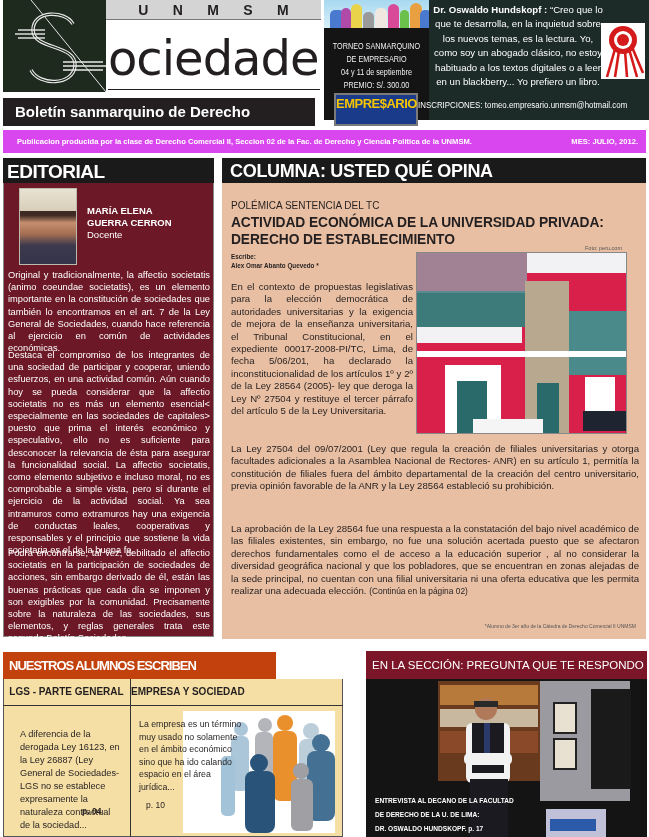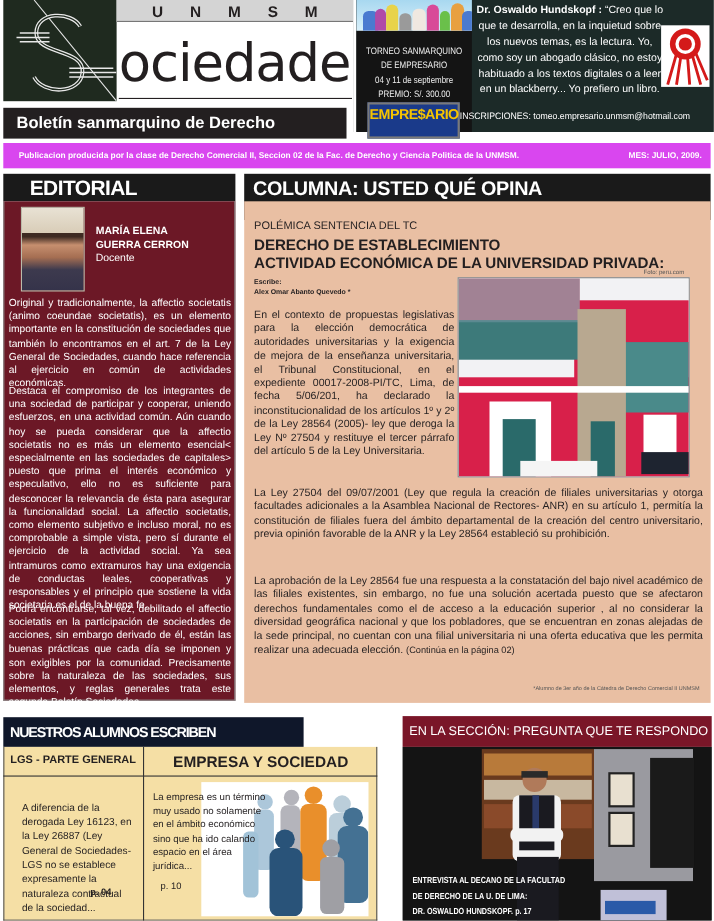--- a/index.html
+++ b/index.html
@@ -24,45 +24,45 @@
   #quote-text { left: 432px; top: 3px; width: 172px; color: #ffffff; font-size: 9.6px; line-height: 14.4px; text-align: center; }
   #quote-text b { font-weight: bold; }
   #rosette { left: 601px; top: 23px; width: 44px; height: 56px; background: #ffffff; }
   #inscripciones { left: 418px; top: 98px; width: 230px; color: #ffffff; font-size: 8.5px; line-height: 14px; transform: scaleX(0.93); transform-origin: left top; white-space: nowrap; }
 
   #pub-bar { left: 3px; top: 130px; width: 643px; height: 23px; background: #d946ef; color: #ffffff; font-weight: bold; font-size: 7.6px; line-height: 23px; }
   #pub-text { left: 14px; top: 0; }
   #pub-date { right: 8px; top: 0; }
 
   
-  #editorial-head { left: 3px; top: 158px; width: 211px; height: 25px; background: #1a1a1a; color: #ffffff; font-weight: bold; font-size: 19px; line-height: 27px; padding-left: 24px; letter-spacing: -0.5px; }
+  #editorial-head { left: 3px; top: 158px; width: 211px; height: 25px; background: #1a1a1a; color: #ffffff; font-weight: bold; font-size: 19px; line-height: 27px; padding-left: 4px; letter-spacing: -0.5px; }
   #editorial-body { left: 3px; top: 183px; width: 211px; height: 454px; background: #6c1826; border: 1px solid #8a8a8a; border-top: none; }
   #editor-photo { left: 19px; top: 188px; width: 58px; height: 77px; background: linear-gradient(180deg,#e8e2d4 0%,#d9cdb8 30%,#3e2a22 30%,#3e2a22 35%,#c68f6f 45%,#a56e52 60%,#3d3a4e 75%,#35334a 100%); border: 1px solid #bba; }
   #editor-name { left: 87px; top: 205px; color: #ffffff; font-weight: bold; font-size: 9.5px; line-height: 12px; }
   #editor-role { left: 87px; top: 229px; color: #ffffff; font-size: 9.5px; }
   .ed-para { left: 8px; width: 202px; color: #ffffff; font-size: 9.3px; line-height: 12.2px; text-align: justify; }
 
   
   #columna-head { left: 222px; top: 158px; width: 424px; height: 42px; background: #1a1a1a; color: #ffffff; font-weight: bold; font-size: 18px; line-height: 27px; padding-left: 8px; letter-spacing: -0.3px; }
   #columna-body { left: 222px; top: 183px; width: 424px; height: 456px; background: #e9bfa3; }
   #col-kicker { left: 231px; top: 200px; font-size: 10px; color: #231f20; }
   #col-title { left: 231px; top: 214px; font-weight: bold; font-size: 13.8px; line-height: 17px; color: #231f20; letter-spacing: -0.1px; }
   #col-escribe { left: 231px; top: 252px; font-weight: bold; font-size: 6.3px; line-height: 9px; color: #231f20; }
   #foto-credit { left: 585px; top: 245px; font-size: 5.5px; color: #555; }
   #col-photo { left: 416px; top: 252px; width: 211px; height: 182px; background: #dcdcdc; overflow: hidden; border: 1px solid #888; }
   .col-para { left: 231px; color: #231f20; font-size: 9.6px; line-height: 12.4px; text-align: justify; }
   #col-footnote { left: 400px; top: 623px; width: 236px; text-align: right; font-size: 5px; color: #555; }
 
   
-  #alumnos-head { left: 3px; top: 652px; width: 273px; height: 27px; background: #0f172a; color: #ffffff; font-weight: bold; font-size: 13px; line-height: 27px; padding-left: 6px; letter-spacing: -1px; }
+  #alumnos-head { left: 3px; top: 652px; width: 273px; height: 27px; background: #c2410c; color: #ffffff; font-weight: bold; font-size: 13px; line-height: 27px; padding-left: 6px; letter-spacing: -1px; }
   #alumnos-body { left: 3px; top: 679px; width: 340px; height: 158px; background: #f5dfa5; border: 1px solid #555; border-top: none; }
   #alumnos-divider-v { left: 130px; top: 679px; width: 1px; height: 158px; background: #333; }
   #alumnos-divider-h { left: 3px; top: 705px; width: 340px; height: 1px; background: #333; }
   #col1-head { left: 3px; top: 679px; width: 127px; height: 26px; font-weight: bold; font-size: 10px; line-height: 26px; text-align: center; color: #231f20; }
-  #col2-head { left: 131px; top: 679px; width: 212px; height: 26px; font-weight: bold; font-size: 14px; line-height: 26px; text-align: center; color: #231f20; }
+  #col2-head { left: 131px; top: 679px; width: 212px; height: 26px; font-weight: bold; font-size: 10px; line-height: 26px; color: #231f20; }
   #col1-text { left: 20px; top: 728px; width: 100px; font-size: 9.2px; line-height: 13px; color: #231f20; }
   #col1-page { left: 82px; top: 806px; font-weight: bold; font-size: 8.5px; color: #231f20; }
   #people-img { left: 183px; top: 711px; width: 152px; height: 122px; background: #ffffff; overflow: hidden; }
   #col2-text { left: 139px; top: 718px; width: 110px; font-size: 8.8px; line-height: 12.6px; color: #231f20; }
   #col2-page { left: 146px; top: 800px; font-weight: normal; font-size: 8.5px; color: #231f20; }
 
   
   #pregunta-head { left: 366px; top: 651px; width: 281px; height: 28px; background: #7a1628; color: #ffffff; font-size: 11.5px; line-height: 28px; padding-left: 6px; }
   #pregunta-photo { left: 366px; top: 679px; width: 281px; height: 158px; background: #141414; overflow: hidden; }
   #pregunta-caption { left: 375px; top: 794px; color: #ffffff; font-weight: bold; font-size: 8px; line-height: 14px; transform: scaleX(0.82); transform-origin: left top; white-space: nowrap; }
@@ -125,41 +125,41 @@
     <circle cx="22" cy="17" r="6" fill="#d41a1a"></circle>
   </svg>
 </div>
 <div id="inscripciones" class="abs">
   <span>INSCRIPCIONES:</span>
   <span>tomeo.empresario.unmsm@hotmail.com</span>
 </div>
 
 <div id="pub-bar" class="abs">
   <span id="pub-text" class="abs">Publicacion producida por la clase de Derecho Comercial II, Seccion 02 de la Fac. de Derecho y Ciencia Politica de la UNMSM.</span>
-  <span id="pub-date" class="abs">MES: JULIO, 2009.</span>
+  <span id="pub-date" class="abs">MES: JULIO, 2012.</span>
 </div>
 
 <div id="editorial-head" class="abs">EDITORIAL</div>
 <div id="editorial-body" class="abs"></div>
 <div id="editor-photo" class="abs"></div>
 <div id="editor-name" class="abs">
   <div>MARÍA ELENA</div>
   <div>GUERRA CERRON</div>
 </div>
 <div id="editor-role" class="abs">Docente</div>
 <div class="abs ed-para" style="top:269px;">Original y tradicionalmente, la affectio societatis (animo coeundae societatis), es un elemento importante en la constitución de sociedades que también lo encontramos en el art. 7 de la Ley General de Sociedades, cuando hace referencia al ejercicio en común de actividades económicas.</div>
 <div class="abs ed-para" style="top:349px;">Destaca el compromiso de los integrantes de una sociedad de participar y cooperar, uniendo esfuerzos, en una actividad común. Aún cuando hoy se pueda considerar que la affectio societatis no es más un elemento esencial&lt; especialmente en las sociedades de capitales&gt; puesto que prima el interés económico y especulativo, ello no es suficiente para desconocer la relevancia de ésta para asegurar la funcionalidad social. La affectio societatis, como elemento subjetivo e incluso moral, no es comprobable a simple vista, pero sí durante el ejercicio de la actividad social. Ya sea intramuros como extramuros hay una exigencia de conductas leales, cooperativas y responsables y el principio que sostiene la vida societaria es el de la buena fe.</div>
 <div class="abs ed-para" style="top:547px;">Podrá encontrarse, tal vez, debilitado el affectio societatis en la participación de sociedades de acciones, sin embargo derivado de él, están las buenas prácticas que cada día se imponen y son exigibles por la comunidad. Precisamente sobre la naturaleza de las sociedades, sus elementos, y reglas generales trata este segundo Boletín Sociedades.</div>
 
 <div id="columna-head" class="abs">COLUMNA: USTED QUÉ OPINA</div>
 <div id="columna-body" class="abs"></div>
 <div id="col-kicker" class="abs">POLÉMICA SENTENCIA DEL TC</div>
 <div id="col-title" class="abs">
+  <div>ACTIVIDAD ECONÓMICA DE LA UNIVERSIDAD PRIVADA:</div>
   <div>DERECHO DE ESTABLECIMIENTO</div>
-  <div>ACTIVIDAD ECONÓMICA DE LA UNIVERSIDAD PRIVADA:</div>
 </div>
 <div id="col-escribe" class="abs">
   <div>Escribe:</div>
   <div>Alex Omar Abanto Quevedo *</div>
 </div>
 <div id="foto-credit" class="abs">Foto: peru.com</div>
 <div id="col-photo" class="abs">
   <svg width="211" height="182" viewBox="0 0 211 182">
     <rect width="211" height="182" fill="#f2f2f4"></rect>
     <rect x="0" y="90" width="211" height="92" fill="#d8204a"></rect>

